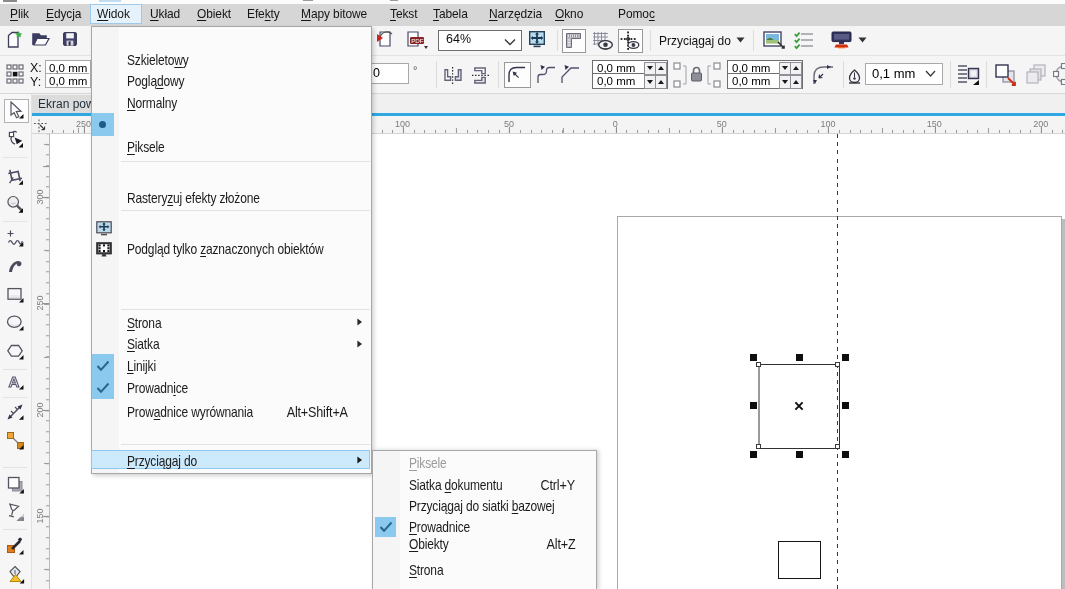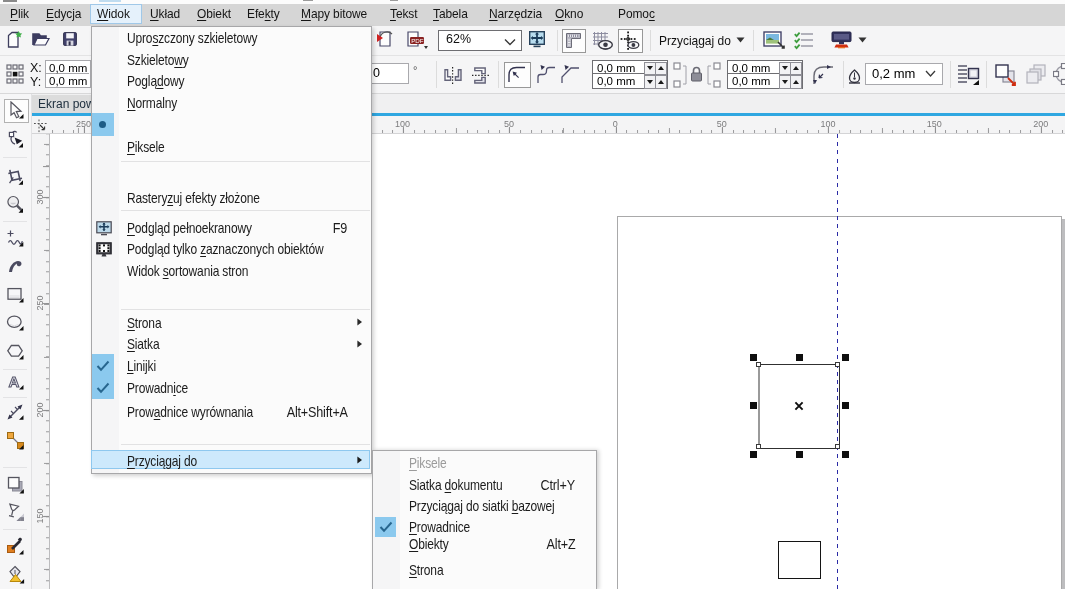--- a/index.html
+++ b/index.html
@@ -107,21 +107,21 @@
         <path d="M18 4 a7 7 0 0 0 -12 4" fill="none" stroke="#555" stroke-width="1.2"></path>
         <path d="M3 4 L9 8 L3 12 Z" fill="#cf2222"></path>
       </svg>
 <svg class="abs" style="left:405px;top:4px;" width="24" height="20" viewBox="0 0 24 20">
         <path d="M3 2 L13 2 L13 16 L3 16 Z" fill="#fdfdfd" stroke="#4a4a6a" stroke-width="1.2"></path>
         <rect x="5" y="7" width="14" height="7" rx="1.2" fill="#8a2222"></rect>
         <text x="6.2" y="12.8" font-size="6.2" fill="#fff" font-family="Liberation Sans">PDF</text>
         <path d="M19 16 l4 0 -2 3 Z" fill="#333"></path>
       </svg>
 <div class="cmb" style="left:437.6px;top:4.3px;width:82px;height:19.4px;"></div>
-<span class="abs" style="left:446px;top:6.5px;font-size:12.5px;color:#111;">62%</span>
+<span class="abs" style="left:446px;top:6.5px;font-size:12.5px;color:#111;">64%</span>
 <svg class="abs" style="left:504px;top:12px;" width="12" height="8" viewBox="0 0 12 8">
         <path d="M1 1.5 L6 6.5 L11 1.5" fill="none" stroke="#3a3a3a" stroke-width="1.4"></path>
       </svg>
 <svg class="abs" style="left:528.5px;top:5.5px;" width="16" height="17" viewBox="0 0 16 17">
         <rect x="0.7" y="0.7" width="14.6" height="12.6" fill="#b8dcee" stroke="#27415a" stroke-width="1.4"></rect>
         <path d="M8 2.2 L8 11.8 M3.2 7 L12.8 7" stroke="#1c3c5a" stroke-width="1.8"></path>
         <path d="M8 1 l2 2.4 -4 0 Z M8 13 l2 -2.4 -4 0 Z M1.6 7 l2.4 -2 0 4 Z M14.4 7 l-2.4 -2 0 4 Z" fill="#1c3c5a"></path>
         <rect x="4.5" y="14.6" width="7" height="1.6" fill="#27415a"></rect>
       </svg>
 <div class="vsep" style="left:556.5px;top:4px;height:21px;"></div>
@@ -297,21 +297,21 @@
         <path d="M15 1 l4 2 -4 2 Z M1 16 l2 4 2 -4 Z" fill="#33334f"></path>
       </svg>
 <div class="vsep" style="left:843px;top:5px;height:27px;"></div>
 <svg class="abs" style="left:848px;top:13px;" width="13" height="15" viewBox="0 0 13 15">
         <path d="M6.5 1 C10 4 11.5 6.5 11.5 9 a5 4.5 0 0 1 -10 0 C1.5 6.5 3 4 6.5 1 Z" fill="none" stroke="#33333f" stroke-width="1.3"></path>
         <circle cx="6.5" cy="9.5" r="1.2" fill="#33333f"></circle>
         <path d="M6.5 3.5 V8" stroke="#33333f" stroke-width="1"></path>
         <path d="M1 14 h11" stroke="#33333f" stroke-width="1.4"></path>
       </svg>
 <div class="cmb" style="left:865px;top:7px;width:76px;height:20px;border-color:#a9a9ad;"></div>
-<span class="abs" style="left:872px;top:10px;font-size:13px;">0,2 mm</span>
+<span class="abs" style="left:872px;top:10px;font-size:13px;">0,1 mm</span>
 <svg class="abs" style="left:925px;top:14.5px;" width="11" height="7" viewBox="0 0 11 7">
         <path d="M1 1 L5.5 6 L10 1" fill="none" stroke="#3a3a3a" stroke-width="1.3"></path>
       </svg>
 <div class="vsep" style="left:950px;top:5px;height:27px;"></div>
 <svg class="abs" style="left:957px;top:8px;" width="23" height="22" viewBox="0 0 23 22">
         <g stroke="#55556a" stroke-width="1.4">
           <path d="M1 2 h9 M1 6 h9 M1 10 h9 M1 14 h9 M1 18 h9"></path>
         </g>
         <rect x="11.5" y="4.5" width="10" height="10" fill="#cdcdd8" stroke="#33334f" stroke-width="1.4"></rect>
         <rect x="13.5" y="6.5" width="6" height="6" fill="#f2f2f6"></rect>
@@ -521,49 +521,39 @@
           <rect x="7" y="2.4" width="2" height="2"></rect>
           <rect x="11.4" y="2.4" width="2" height="2"></rect>
           <rect x="2.6" y="5.2" width="2" height="2"></rect>
           <rect x="11.4" y="5.2" width="2" height="2"></rect>
           <rect x="2.6" y="8" width="2" height="2"></rect>
           <rect x="7" y="8" width="2" height="2"></rect>
           <rect x="11.4" y="8" width="2" height="2"></rect>
         </g>
         <path d="M6.5 12 h3 l1 2.4 h-5 Z" fill="#3a3a40"></path>
       </svg>
-<div class="mrow" style="top:0px;">
-        <span class="t">Upro<u>s</u>zczony szkieletowy</span>
-      </div>
 <div class="mrow" style="top:21.55px;">
         <span class="t">Szkieleto<u>w</u>y</span>
       </div>
 <div class="mrow" style="top:65.25px;">
         <span class="t"><u>N</u>ormalny</span>
       </div>
 <div class="mrow" style="top:43.4px;">
         <span class="t">Poglą<u>d</u>owy</span>
       </div>
 <div class="mrow" style="top:108.95px;">
         <span class="t"><u>P</u>iksele</span>
       </div>
 <div class="msep" style="top:133.7px;"></div>
 <div class="mrow" style="top:160.2px;text-decoration:underline;">
         <span class="t">Rastery<u>z</u>uj efekty złożone</span>
       </div>
 <div class="msep" style="top:183.4px;"></div>
-<div class="mrow" style="top:189.6px;">
-        <span class="t"><u>P</u>odgląd pełnoekranowy</span>
-        <span class="sc">F9</span>
-      </div>
 <div class="mrow" style="top:211.45px;">
         <span class="t">Podgląd tylko <u>z</u>aznaczonych obiektów</span>
-      </div>
-<div class="mrow" style="top:233.3px;">
-        <span class="t">Widok <u>s</u>ortowania stron</span>
       </div>
 <div class="msep" style="top:281.6px;"></div>
 <div class="mrow" style="top:284.55px;">
         <span class="t"><u>S</u>trona</span>
         <svg class="arr" width="5.4" height="8" viewBox="0 0 5.4 8">
           <path d="M0.4 0.4 L5 4 L0.4 7.6 Z" fill="#2a2a2a"></path>
         </svg>
       </div>
 <div class="mrow" style="top:306.4px;">
         <span class="t"><u>S</u>iatka</span>

